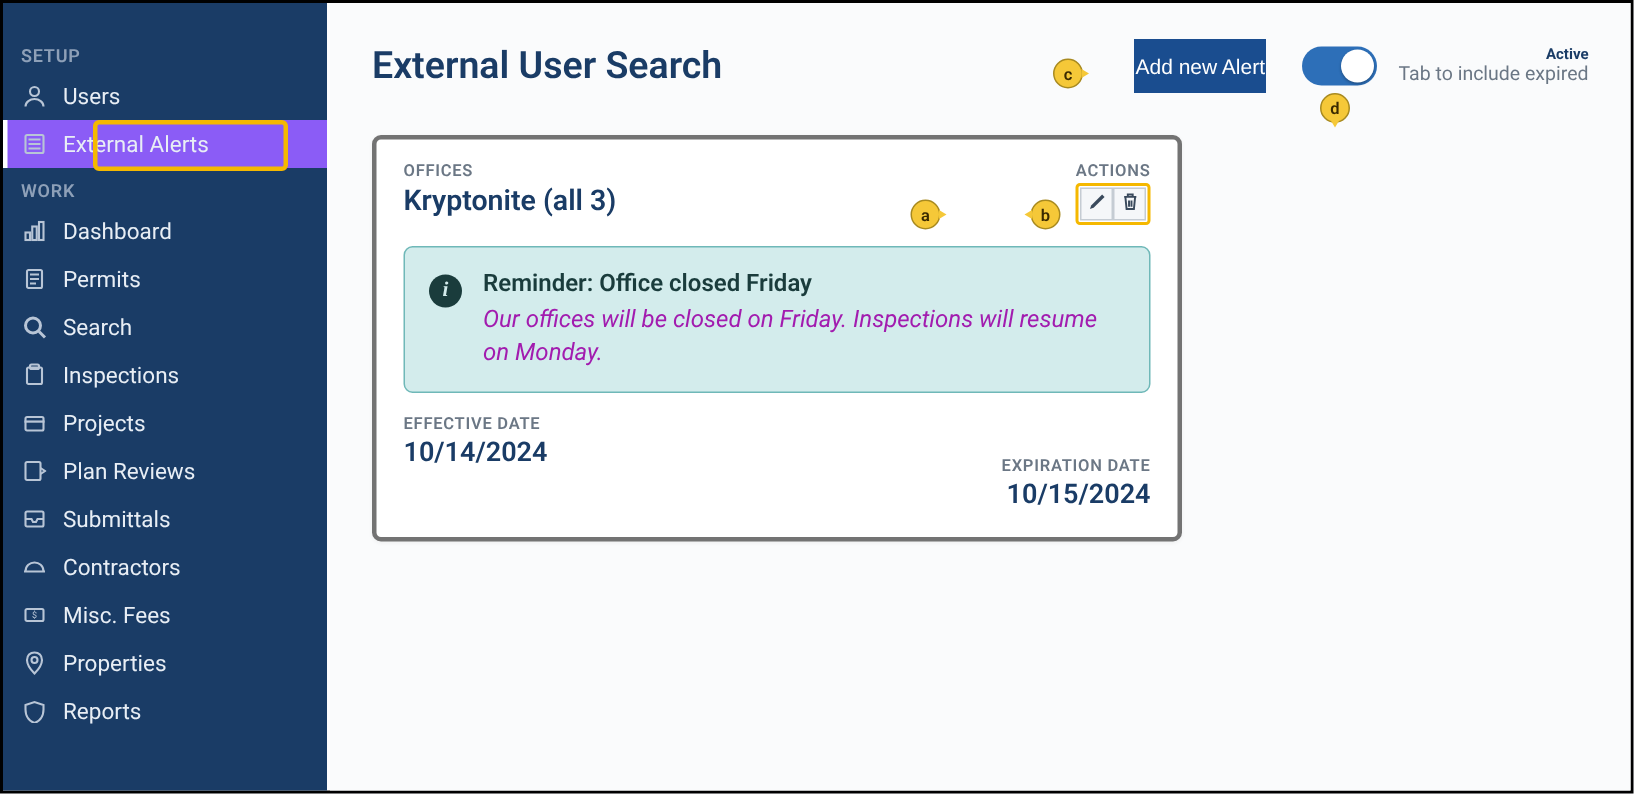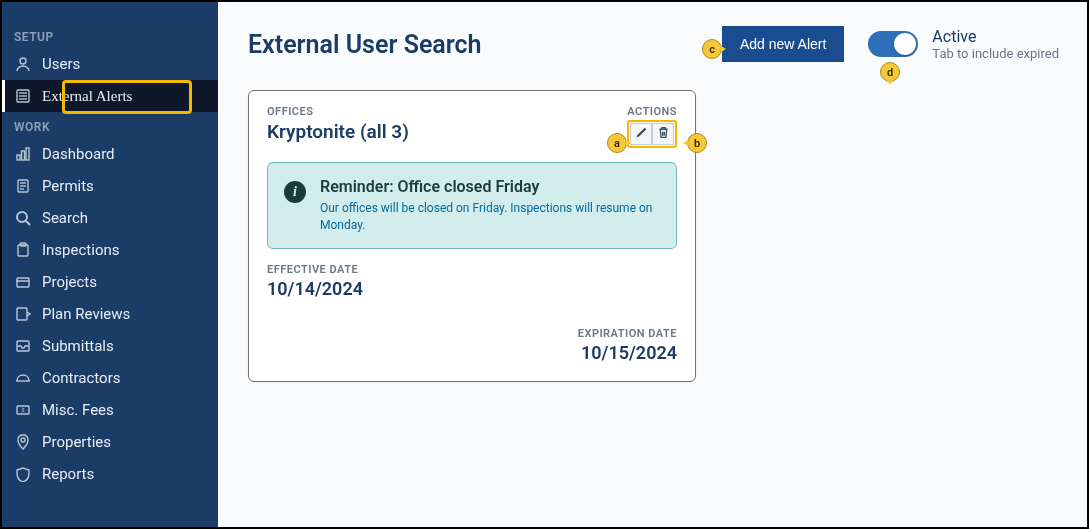--- a/index.html
+++ b/index.html
@@ -38,23 +38,22 @@
   }
   .nav-item .icon {
     width: 18px;
     height: 18px;
     display: flex;
     align-items: center;
     justify-content: center;
     color: #b8c5d6;
   }
   .nav-item.active {
-    background: #0f172a;
+    background: #8b5cf6;
     position: relative;
-    font-family: Liberation Serif, serif;
   }
   .nav-item.active::before {
     content: "";
     position: absolute;
     left: 0; top: 0; bottom: 0;
     width: 3px;
     background: #fff;
   }
   .highlight-box {
     border: 3px solid #f5b800;
@@ -86,21 +85,21 @@
   }
   .header-right {
     display: flex;
     align-items: center;
     gap: 24px;
   }
   .btn-primary {
     background: #1a4d8f;
     color: #fff;
     border: none;
-    padding: 10px 18px;
+    padding: 10px 1px;
     font-size: 14px;
     cursor: pointer;
   }
   .toggle-wrap {
     display: flex;
     align-items: center;
     gap: 14px;
   }
   .toggle {
     width: 50px;
@@ -113,31 +112,32 @@
   .toggle::after {
     content: "";
     position: absolute;
     right: 2px; top: 2px;
     width: 22px; height: 22px;
     background: #fff;
     border-radius: 50%;
     box-shadow: 0 1px 2px rgba(0,0,0,0.3);
   }
   .toggle-labels .title {
-    font-size: 16px;
-    font-weight: 400;
+    font-size: 10px;
+    font-weight: 700;
     color: #1a3c66;
+    text-align: right;
   }
   .toggle-labels .sub {
     font-size: 13px;
     color: #6b7785;
   }
   .card {
-    width: 448px;
-    border: 1px solid #737373;
+    width: 540px;
+    border: 3px solid #737373;
     border-radius: 6px;
     background: #fff;
     padding: 14px 18px 18px 18px;
     box-shadow: 0 1px 3px rgba(0,0,0,0.05);
   }
   .card-top {
     display: flex;
     justify-content: space-between;
     align-items: flex-start;
     margin-bottom: 14px;
@@ -200,28 +200,28 @@
     font-style: italic;
     font-family: Georgia, serif;
   }
   .alert-box .alert-title {
     font-size: 16px;
     font-weight: 600;
     color: #1a3c3c;
     margin-bottom: 4px;
   }
   .alert-box .alert-body {
-    font-size: 12px;
-    color: #0369a1;
+    font-size: 16px;
+    color: #a21caf;
     line-height: 1.4;
+    font-style: italic;
   }
   .card-bottom {
     display: flex;
     justify-content: space-between;
-    flex-direction: column;
   }
   .card-bottom .label {
     font-size: 11px;
     letter-spacing: 0.5px;
     color: #6b7785;
     font-weight: 600;
     margin-bottom: 2px;
   }
   .card-bottom .value {
     font-size: 18px;

